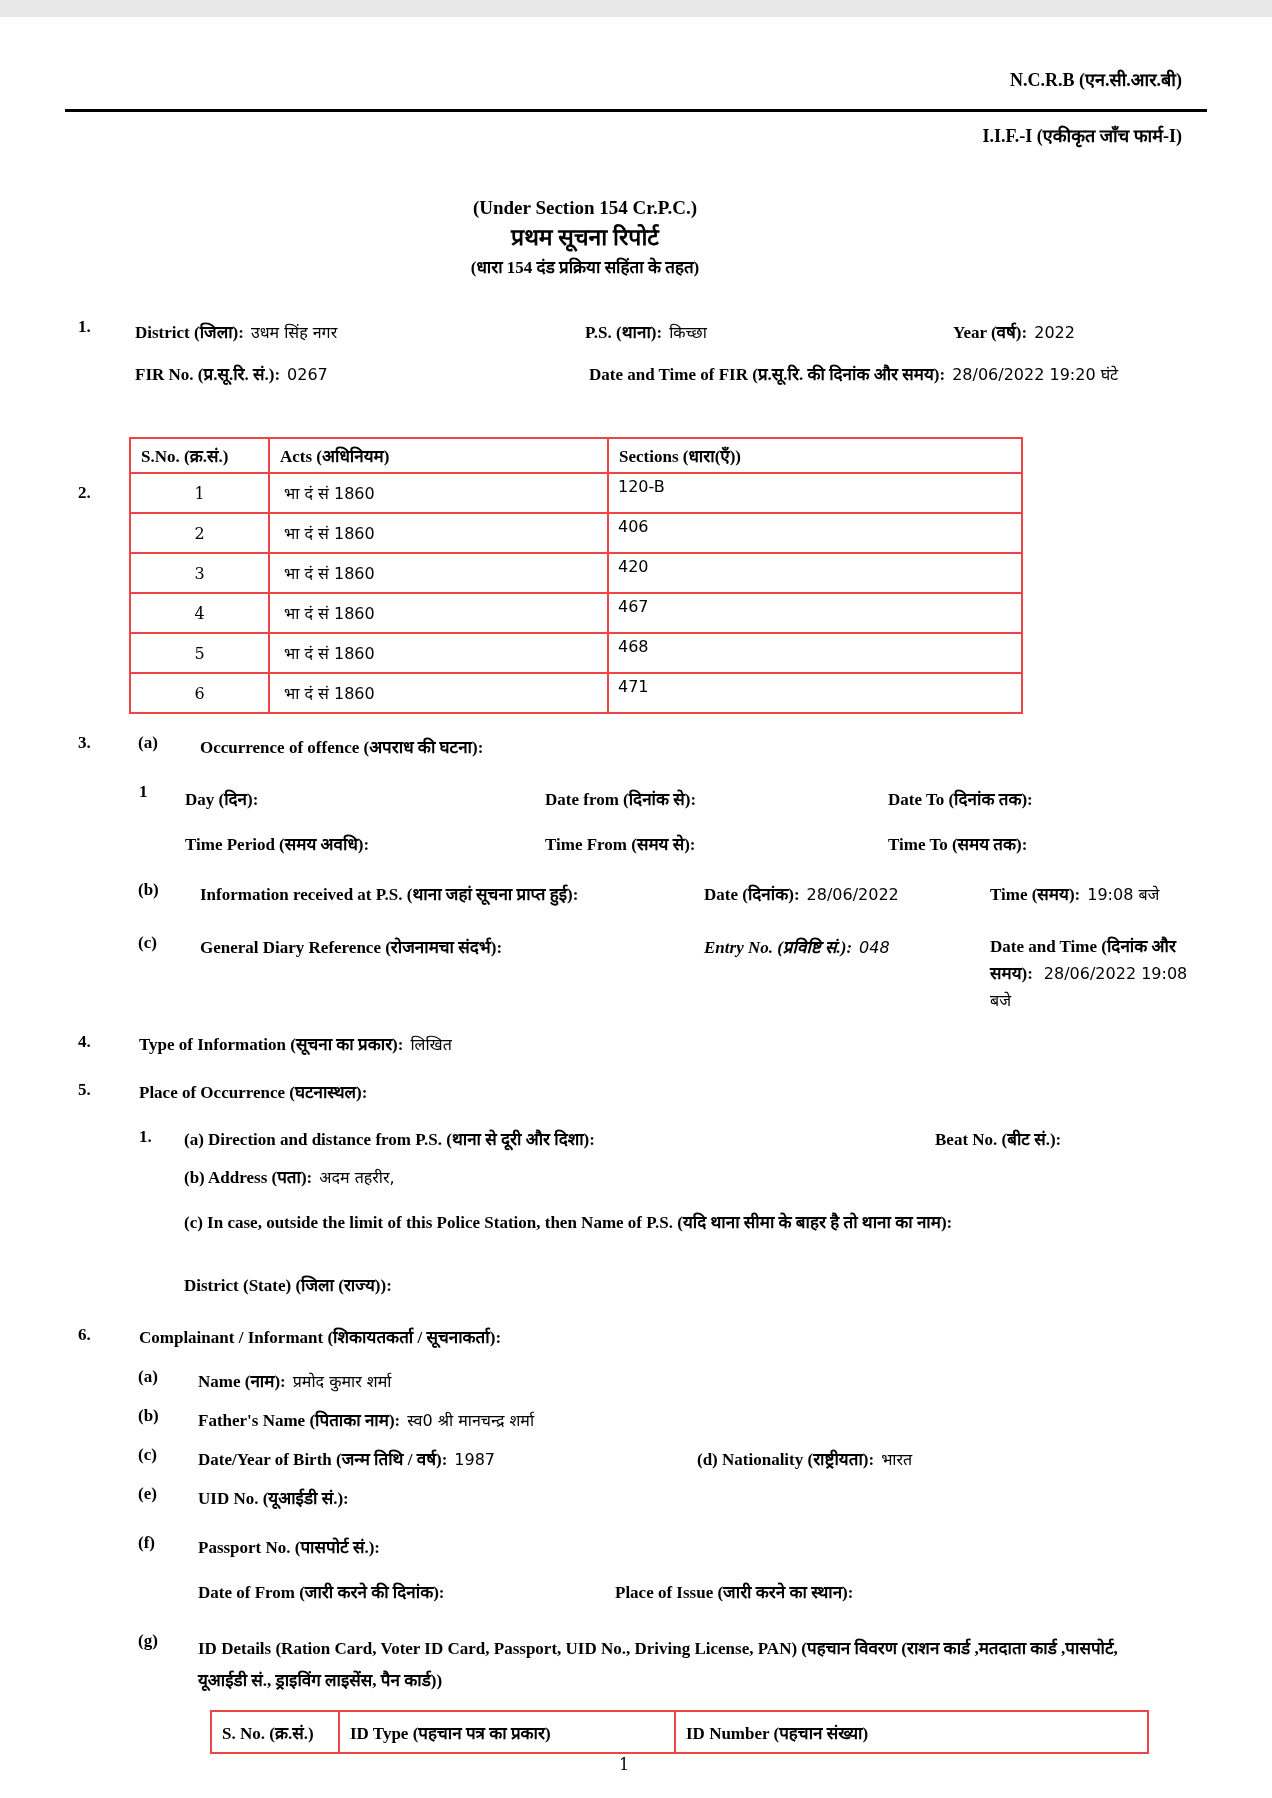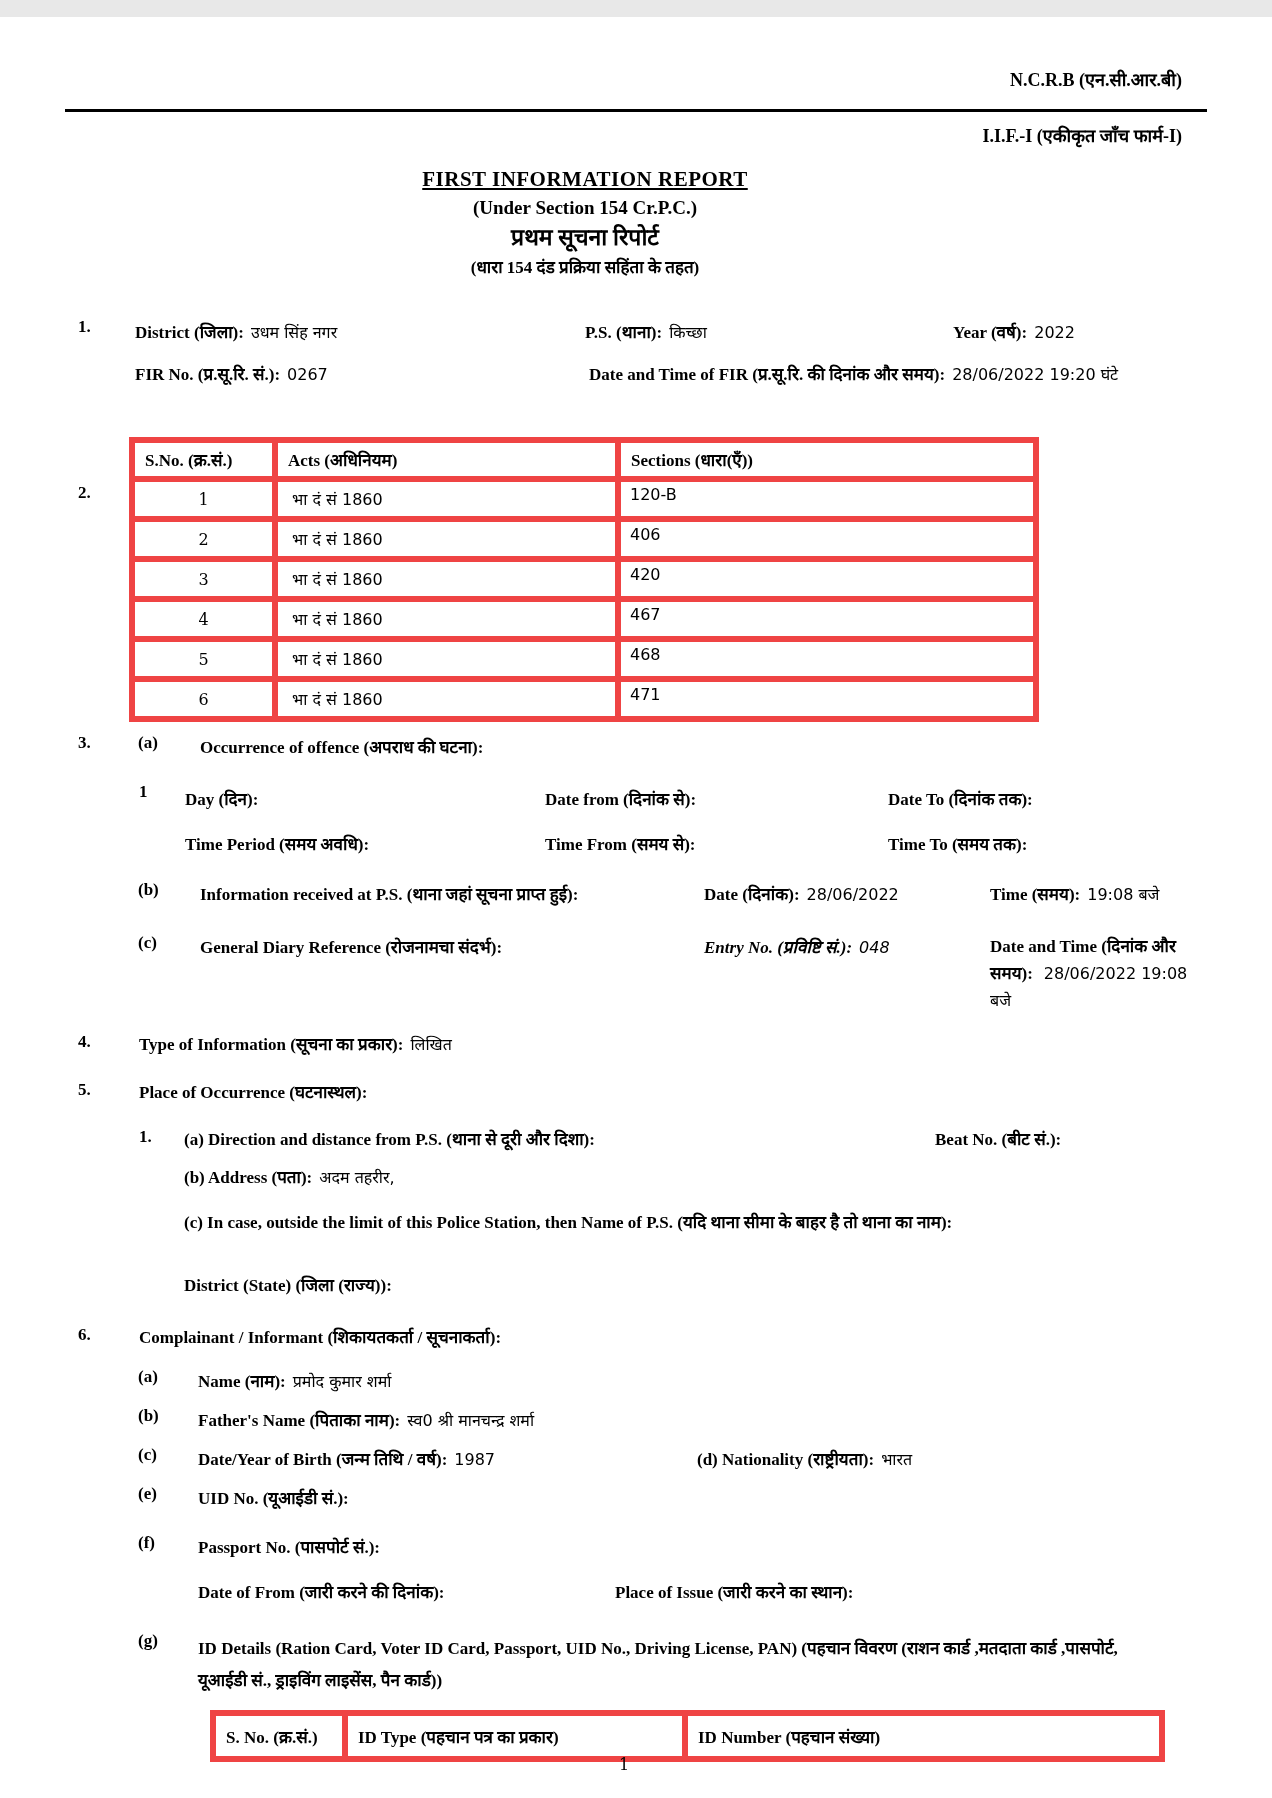--- a/index.html
+++ b/index.html
@@ -17,21 +17,21 @@
   .letter { font-weight:700; font-size:17px; }
   .hdr-right { font-weight:700; font-size:18px; }
   .rule { background:#000; height:3px; }
   .t-en { font-weight:700; font-size:21px; text-decoration:underline; letter-spacing:0.5px; }
   .t-sub { font-weight:700; font-size:19px; }
   .t-hi { font-weight:700; font-size:23px; }
   .t-hi-sub { font-weight:700; font-size:17px; }
   .center-band { left:65px; width:1040px; text-align:center; }
 
   table.grid { border-collapse:collapse; background:#fff; }
-  .grid th, .grid td { border:6px solid #ef4444; }
+  .grid th, .grid td { border:2px solid #ef4444; }
   .grid th { font-family:"Liberation Serif", serif; font-size:17px; font-weight:700; text-align:left; padding:5px 10px; }
   .acts tr.r { height:40px; }
   .acts td { font-family:"DejaVu Sans","Liberation Sans",sans-serif; font-size:16px; font-weight:400; }
   .acts .c-sno { width:117px; }
   .acts .c-act { width:317px; }
   .acts .c-sec { width:392px; }
   .acts td.sno { text-align:center; vertical-align:middle; font-family:"DejaVu Serif", serif; }
   .acts td.act { padding-left:14px; vertical-align:middle; }
   .acts td.sec { padding:3px 9px; vertical-align:top; }
   .idt th { height:30px; }
@@ -43,21 +43,20 @@
 </style>
 </head>
 <body>
 
 <div class="page">
 
   <div class="abs hdr-right" style="top:50px; right:90px;">N.C.R.B (एन.सी.आर.बी)</div>
   <div class="abs rule" style="top:92px; left:65px; right:65px;"></div>
   <div class="abs hdr-right" style="top:106px; right:90px;">I.I.F.-I (एकीकृत जाँच फार्म-I)</div>
 
-  <div class="abs center-band t-en" style="top:150px;">FIRST INFORMATION REPORT</div>
   <div class="abs center-band t-sub" style="top:180px;">(Under Section 154 Cr.P.C.)</div>
   <div class="abs center-band t-hi" style="top:203px;">प्रथम सूचना रिपोर्ट</div>
   <div class="abs center-band t-hi-sub" style="top:238px;">(धारा 154 दंड प्रक्रिया सहिंता के तहत)</div>
 
   <span class="abs num" style="top:300px; left:78px;">1.</span>
   <div class="abs" style="top:303px; left:135px;">
     <span class="lbl">District (जिला):</span><span class="val">उधम सिंह नगर</span>
   </div>
   <div class="abs" style="top:303px; left:585px;">
     <span class="lbl">P.S. (थाना):</span><span class="val">किच्छा</span>

